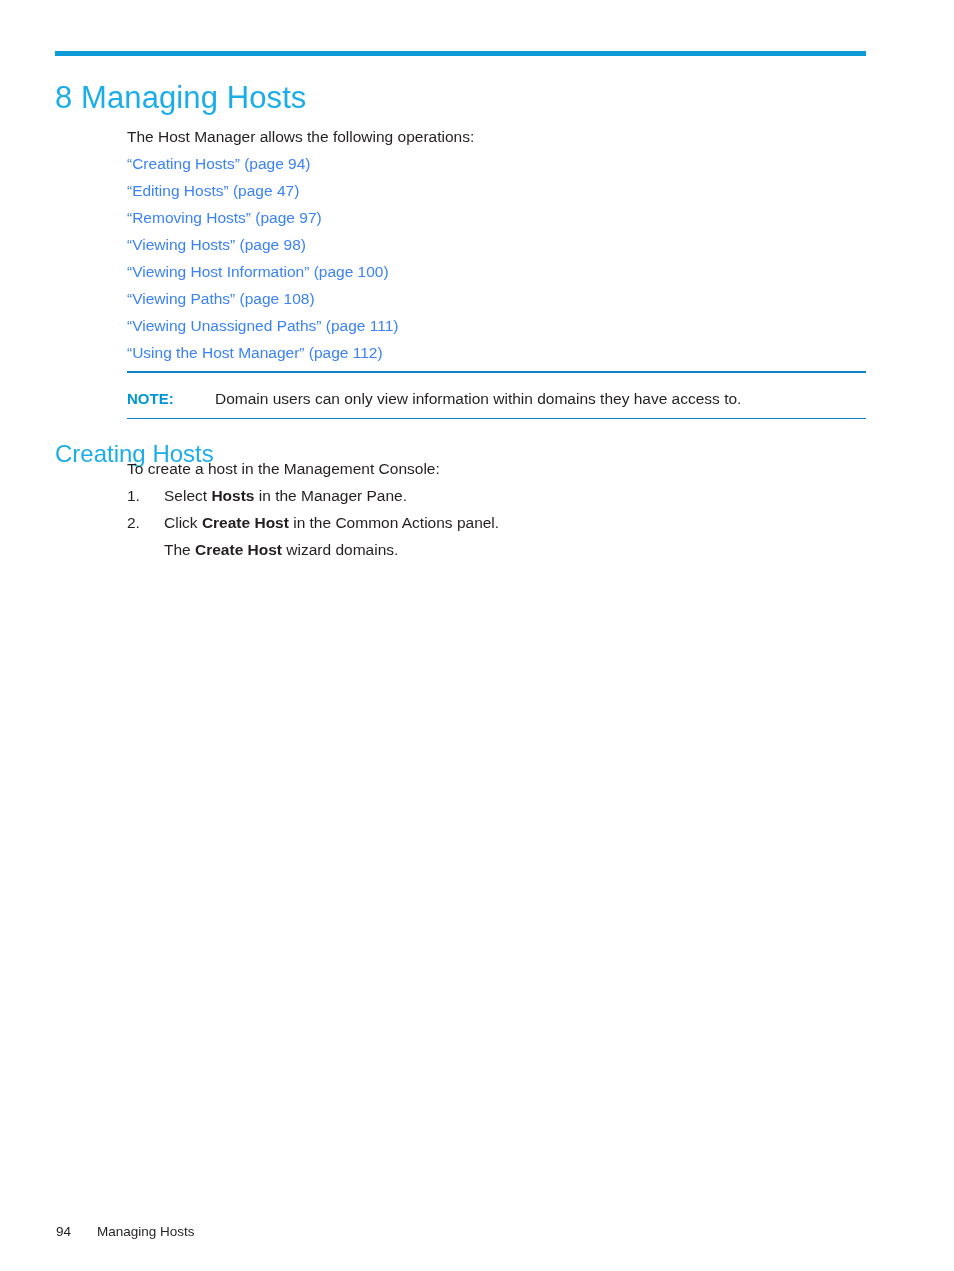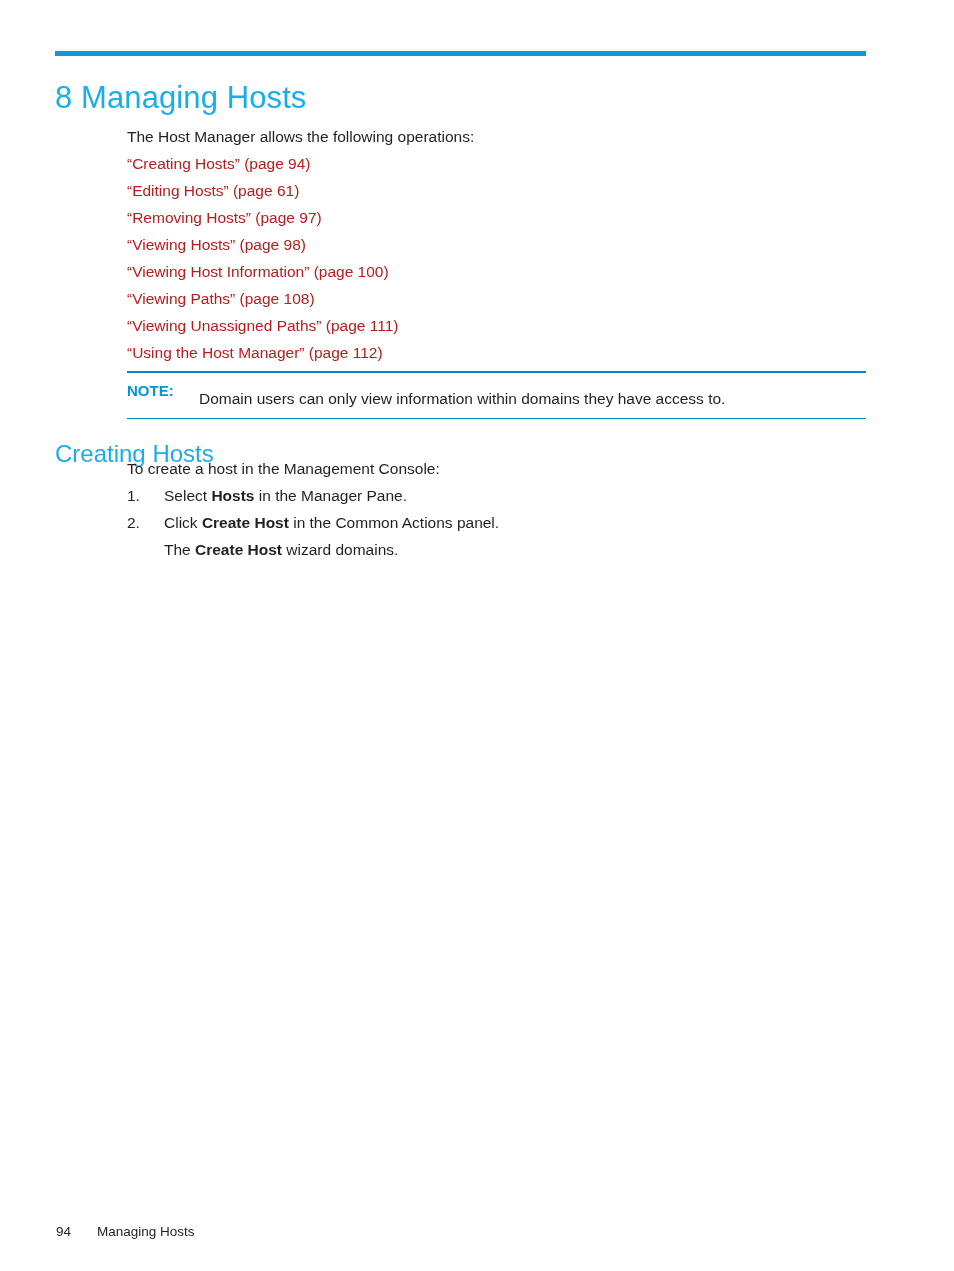--- a/index.html
+++ b/index.html
@@ -64,42 +64,43 @@
     padding: 0;
     list-style: none;
   }
   .xref-list li {
     font-size: 15.5px;
     line-height: 27px;
     color: #1badea;
     white-space: nowrap;
   }
   .xref-list li .xlink {
-    color: #b91c1c;
+    color: #3b82f6;
     text-decoration: none;
     cursor: pointer;
     margin-top: 24px;
   }
 
   
   .note-block {
     position: absolute;
     left: 127px;
     top: 371px;
     width: 739px;
   }
   .note-rule {
     width: 100%;
     height: 1.6px;
     background: #0c86c4;
   }
   .note-body {
     display: flex;
-    align-items: flex-start;
+    align-items: flex-end;
     padding: 7px 0 8px 0;
+    gap: 16px;
   }
   .note-label {
     color: #0096d6;
     font-weight: bold;
     font-size: 15px;
     line-height: 22px;
     flex: 0 0 auto;
     width: 72px;
   }
   .note-text {
@@ -183,21 +184,21 @@
 <div class="page">
 
   <div class="chapter-rule"></div>
 
   <h1 class="chapter-title">8 Managing Hosts</h1>
 
   <div class="body-col">
     <div class="intro-line">The Host Manager allows the following operations:</div>
     <ul class="xref-list" id="xref-list">
         <li><span class="xlink">“Creating Hosts” (page 94)</span></li>
-        <li><span class="xlink">“Editing Hosts” (page 61)</span></li>
+        <li><span class="xlink">“Editing Hosts” (page 47)</span></li>
         <li><span class="xlink">“Removing Hosts” (page 97)</span></li>
         <li><span class="xlink">“Viewing Hosts” (page 98)</span></li>
         <li><span class="xlink">“Viewing Host Information” (page 100)</span></li>
         <li><span class="xlink">“Viewing Paths” (page 108)</span></li>
         <li><span class="xlink">“Viewing Unassigned Paths” (page 111)</span></li>
         <li><span class="xlink">“Using the Host Manager” (page 112)</span></li>
       </ul>
   </div>
 
   <div class="note-block">

